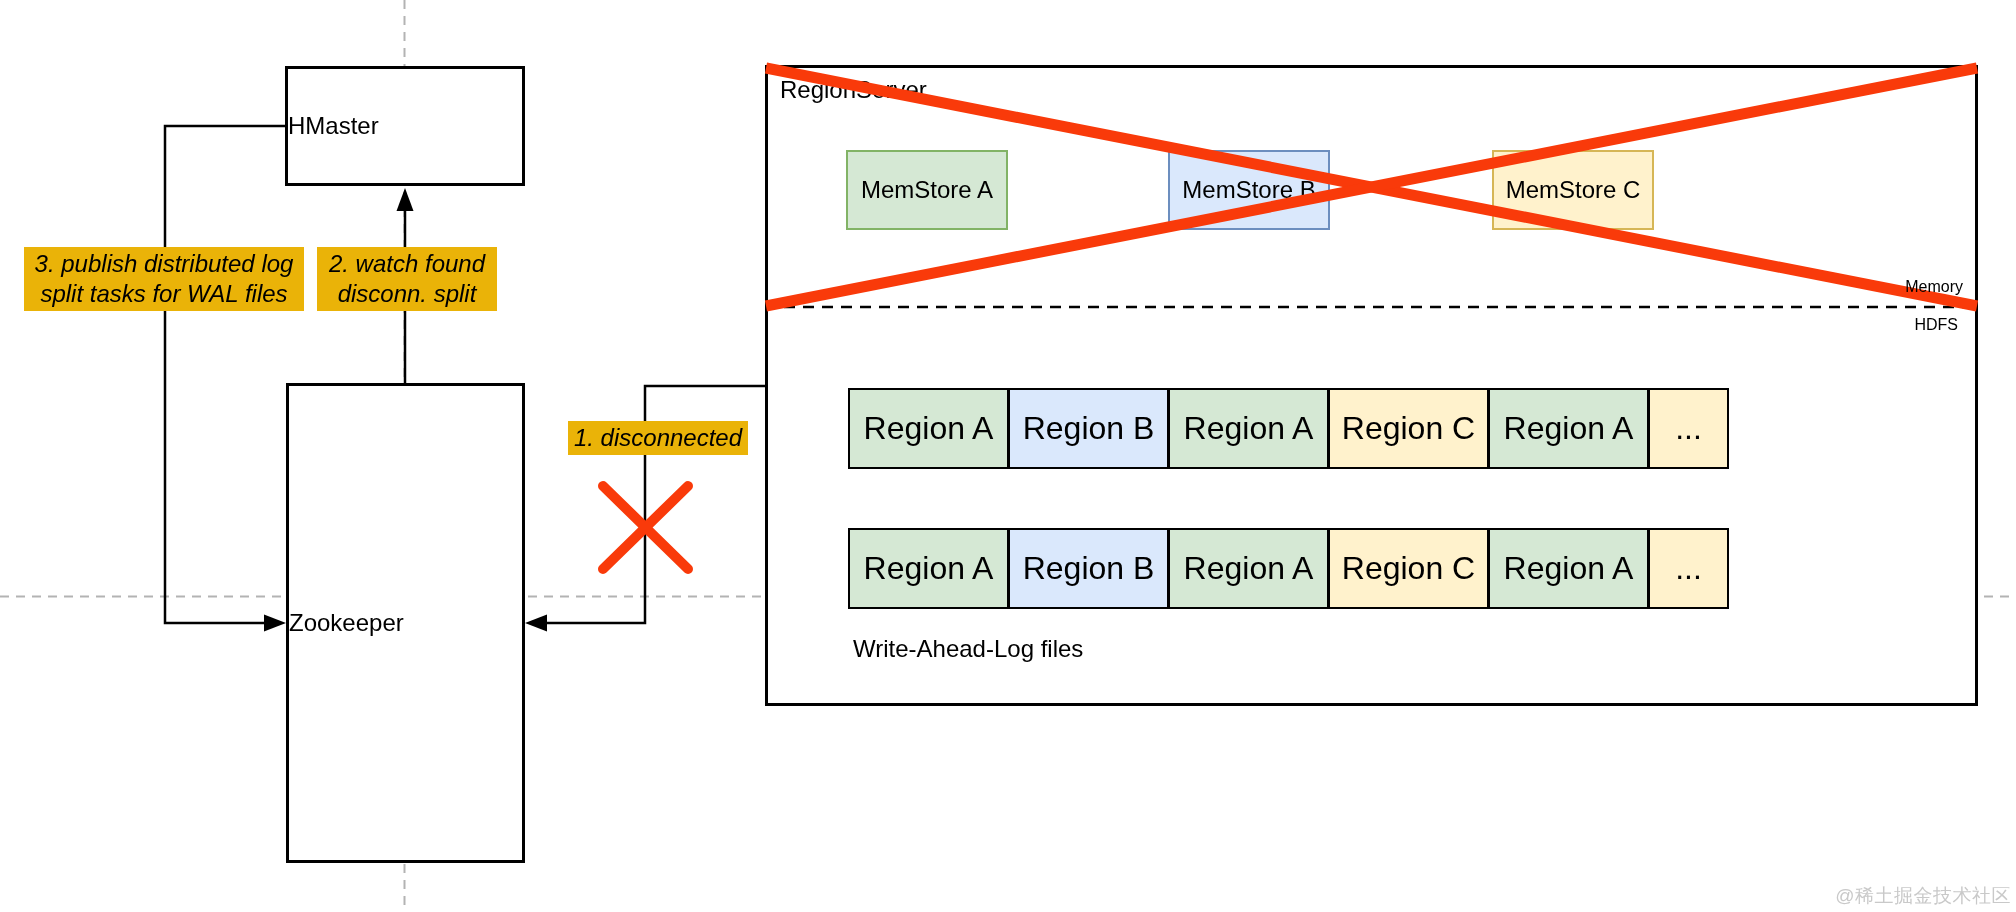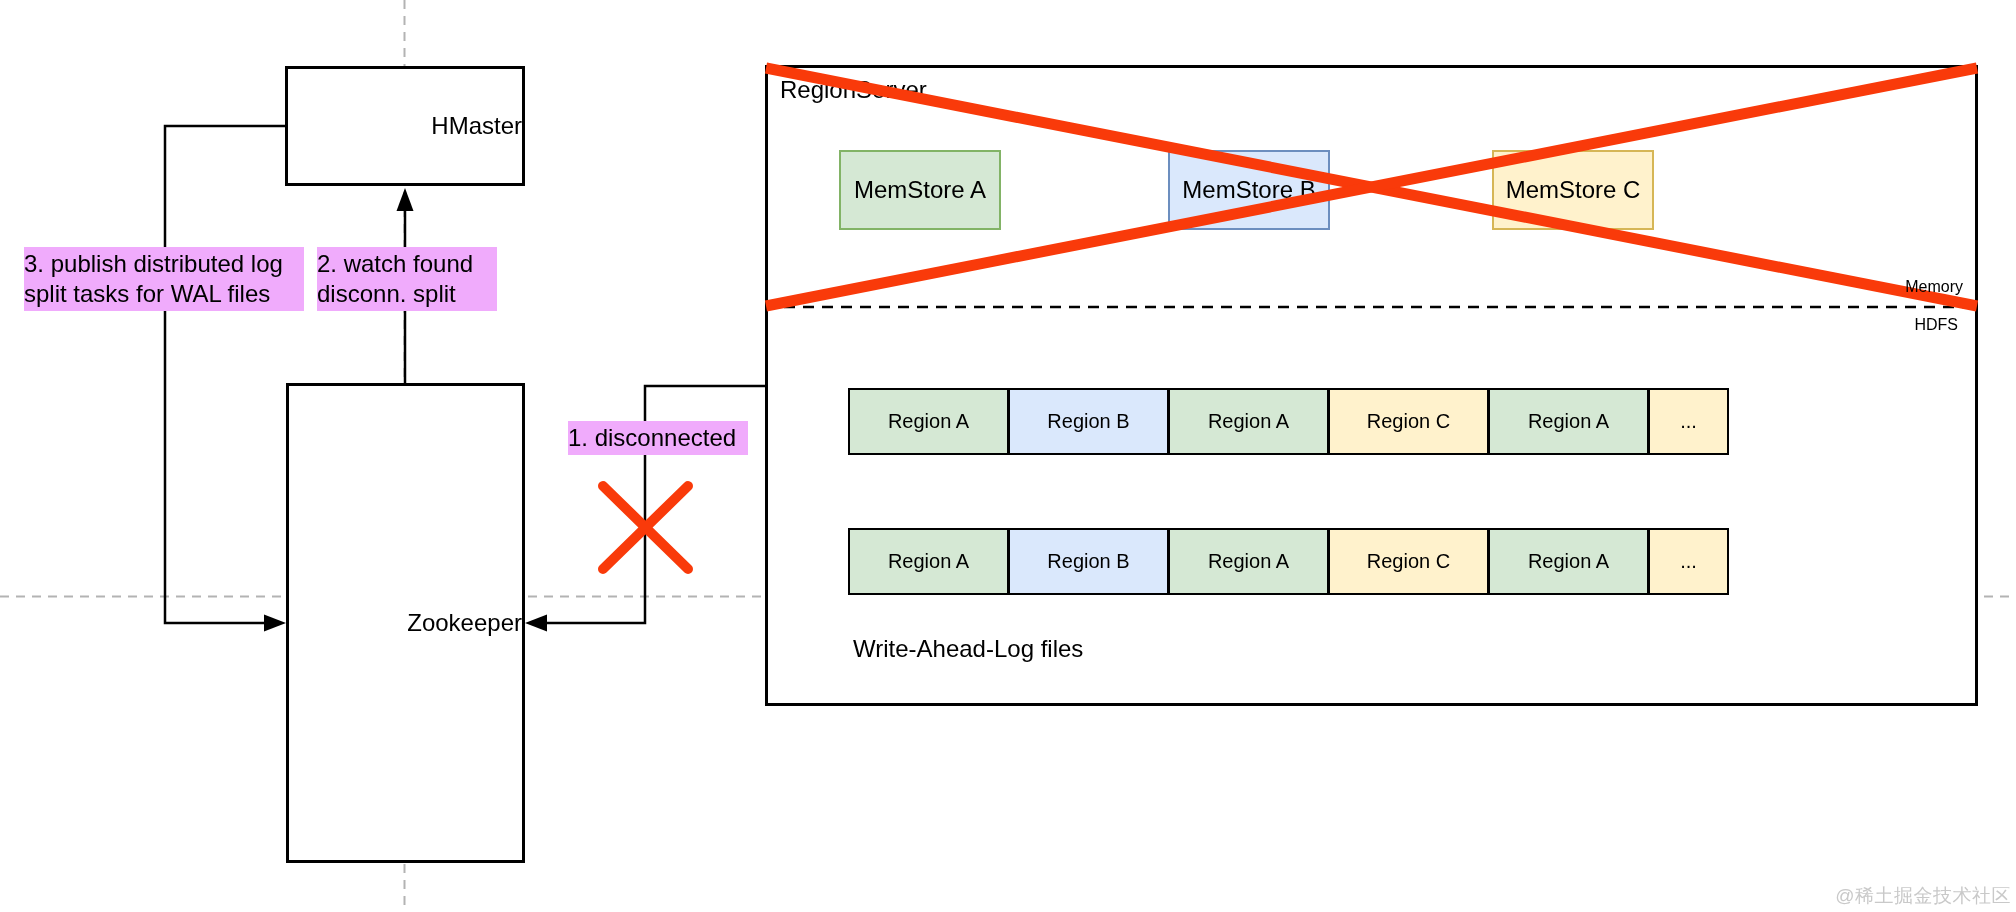--- a/index.html
+++ b/index.html
@@ -27,76 +27,77 @@
   .arrowhead { fill: #000000; stroke: none; }
   .divider { stroke: #000000; stroke-width: 2.5; }
   .red-stroke { stroke: var(--red, #f93a0a); }
 
   .node {
     position: absolute;
     background: #ffffff;
     border: 3px solid #000000;
     display: flex;
     align-items: center;
-    justify-content: flex-end;
+    justify-content: flex-start;
     font-size: 24px;
     box-sizing: border-box;
   }
   .hmaster  { left: 285px; top: 66px;  width: 240px; height: 120px; }
   .zookeeper{ left: 286px; top: 383px; width: 239px; height: 480px; }
   .regionserver { left: 765px; top: 65px; width: 1213px; height: 641px; justify-content: flex-start; align-items: flex-start; }
 
   .rs-label {
     position: absolute;
     left: 12px; top: 8px;
     font-size: 24px;
   }
   .memstore {
     position: absolute;
     width: 162px; height: 80px;
     border: 2px solid #000;
     display: flex; align-items: center; justify-content: center;
     font-size: 24px;
     box-sizing: border-box;
   }
-  .memstore-a { left: 71px;  top: 82px; }
+  .memstore-a { left: 78px;  top: 82px; }
   .memstore-b { left: 400px; top: 82px; }
   .memstore-c { left: 724px; top: 82px; }
 
   [data-color="green"]  { background: var(--green-fill, #d5e8d4); border-color: var(--green-stroke, #82b366); }
   [data-color="blue"]   { background: var(--blue-fill, #dae8fc);  border-color: var(--blue-stroke, #6c8ebf); }
   [data-color="yellow"] { background: var(--yellow-fill, #fff2cc); border-color: var(--yellow-stroke, #d6b656); }
 
   .wal-row {
     position: absolute;
     width: 881px; height: 81px;
   }
   .wal-row-1 { left: 80px; top: 320px; }
   .wal-row-2 { left: 80px; top: 460px; }
   .cell {
     position: absolute;
-    top: 0; height: 67px;
+    top: 0; height: 81px;
     border: 2px solid #000;
     box-sizing: border-box;
     display: flex; align-items: center; justify-content: center;
-    font-size: 20px;
+    font-size: 32px;
   }
   .wal-caption {
     position: absolute;
     left: 85px; top: 567px;
     font-size: 24px;
   }
 
   .edge-label {
     position: absolute;
-    background: #f0abfc;
-    text-align: left;
+    background: #eab308;
+    text-align: center;
     font-size: 24px;
     line-height: 30px;
     padding: 2px 0;
+    font-style: italic;
   }
   .edge-label-3 { left: 24px;  top: 247px; width: 280px; }
   .edge-label-2 { left: 317px; top: 247px; width: 180px; }
   .edge-label-1 { left: 568px; top: 421px; width: 180px; }
 
   .tier-label {
     position: absolute;
     width: 173px;
     text-align: right;
     font-size: 16px;

